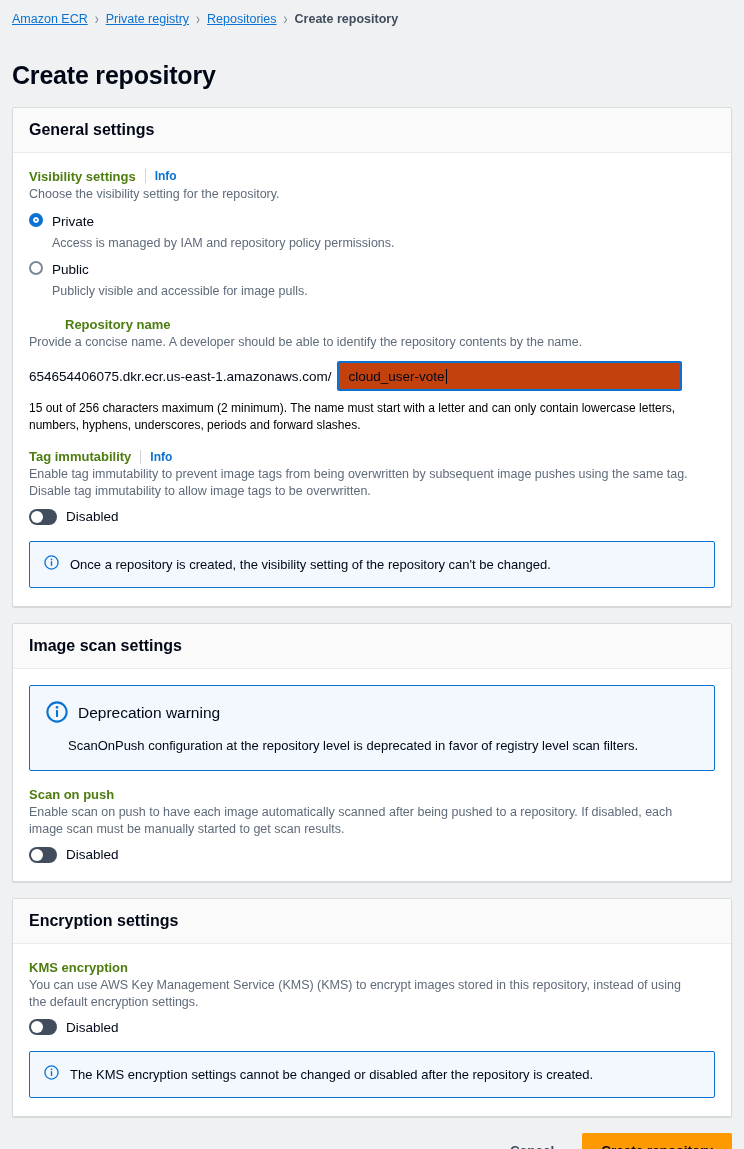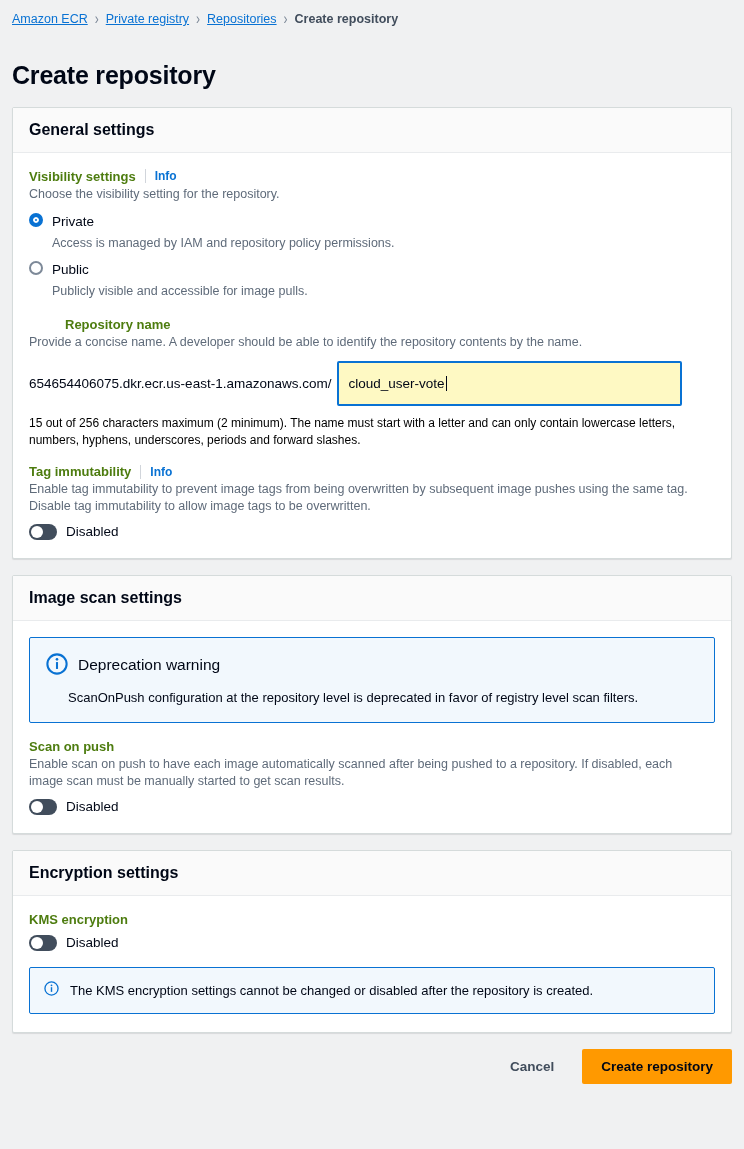--- a/index.html
+++ b/index.html
@@ -148,24 +148,24 @@
   .repo-prefix {
     font-size: 13.5px;
     color: #000716;
     display: flex;
     align-items: center;
     padding-right: 6px;
     white-space: nowrap;
   }
   .repo-input {
     flex: 1;
-    height: 45px;
+    height: 30px;
     border: 2px solid #0972d3;
     border-radius: 2px;
-    background: #fef9c3;
+    background: #c2410c;
     display: flex;
     align-items: center;
     padding: 0 9px;
     box-sizing: border-box;
     max-width: 345px;
     cursor: text;
   }
   .repo-input-value {
     font-size: 13.5px;
     color: #000716;
@@ -354,20 +354,30 @@
       <span class="info-link">Info</span>
     </div>
     <div class="field-desc">Enable tag immutability to prevent image tags from being overwritten by subsequent image pushes using the same tag. Disable tag immutability to allow image tags to be overwritten.</div>
     <div class="toggle-row">
       <span class="toggle">
           <span class="toggle-knob"></span>
         </span>
       <span class="toggle-label">Disabled</span>
     </div>
 
+    <div class="alert">
+      <span class="alert-icon">
+        <svg width="15" height="15" viewBox="0 0 16 16">
+          <circle cx="8" cy="8" r="7" fill="none" stroke="#0972d3" stroke-width="1.4"></circle>
+          <circle cx="8" cy="4.6" r="0.95" fill="#0972d3"></circle>
+          <rect x="7.25" y="6.6" width="1.5" height="5" fill="#0972d3"></rect>
+        </svg>
+      </span>
+      <span class="alert-text">Once a repository is created, the visibility setting of the repository can't be changed.</span>
+    </div>
 
   </div>
 </section>
 
 <section class="card">
   <div class="card-header">
     <div class="card-title">Image scan settings</div>
   </div>
   <div class="card-body">
 
@@ -401,20 +411,21 @@
 
 <section class="card">
   <div class="card-header">
     <div class="card-title">Encryption settings</div>
   </div>
   <div class="card-body">
 
     <div class="field-label-row">
       <span class="field-label">KMS encryption</span>
     </div>
+    <div class="field-desc">You can use AWS Key Management Service (KMS) (KMS) to encrypt images stored in this repository, instead of using the default encryption settings.</div>
     <div class="toggle-row">
       <span class="toggle">
           <span class="toggle-knob"></span>
         </span>
       <span class="toggle-label">Disabled</span>
     </div>
 
     <div class="alert">
       <span class="alert-icon">
         <svg width="15" height="15" viewBox="0 0 16 16">

